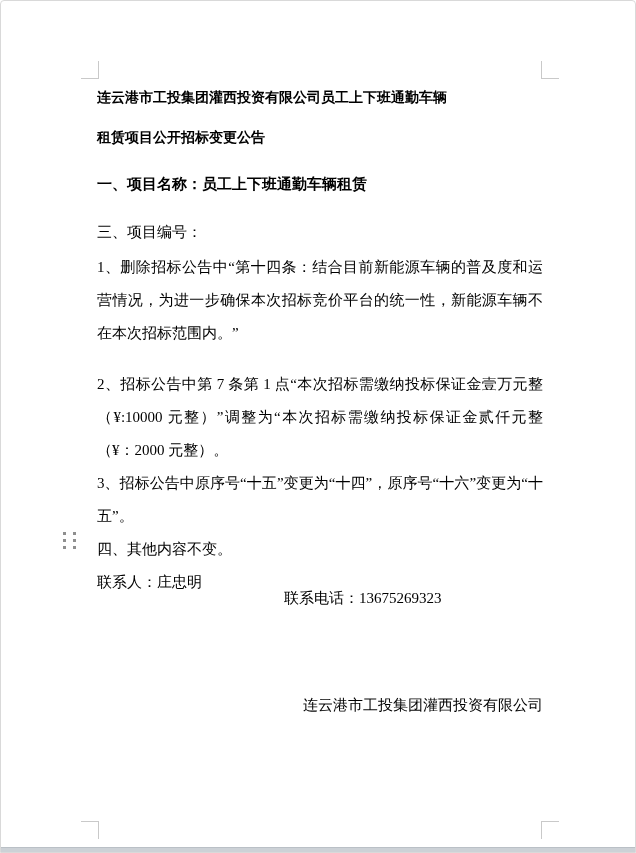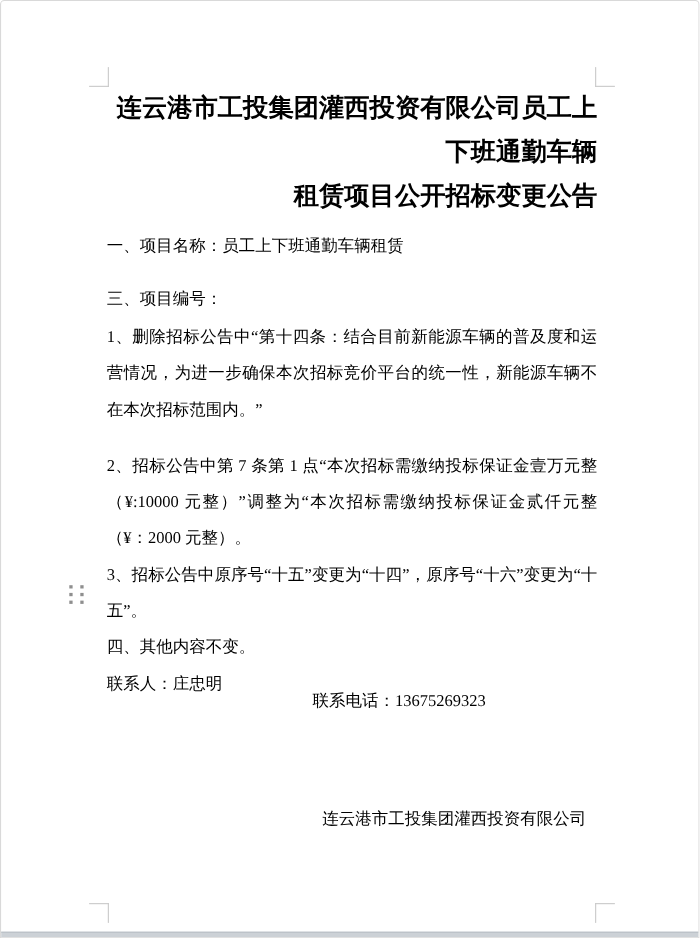--- a/index.html
+++ b/index.html
@@ -61,49 +61,49 @@
   .text-area {
     position: absolute;
     left: 96px;
     top: 77px;
     width: 446px;
     font-size: 15px;
     line-height: 33px;
   }
   .doc-title {
     margin: 0;
-    text-align: right;
+    text-align: left;
     font-weight: bold;
-    font-size: 23px;
+    font-size: 14px;
     line-height: 40px;
   }
   .sec {
     margin: 15px 0 0 0;
   }
-  .sec.first { margin-top: 10px; }
+  .sec.first { margin-top: 10px; font-weight: bold; }
   .para {
     margin: 0;
     text-align: justify;
   }
   .para.p1 { margin-top: 2px; }
   .para.p2 { margin-top: 18px; }
   .contacts-row {
     position: relative;
     margin: 0;
     height: 33px;
   }
   .contact-phone {
     position: absolute;
     left: 187px;
     top: 16px;
   }
   .signature {
     margin: 90px 0 0 auto;
     width: 250px;
-    text-align: left;
+    text-align: right;
   }
   .signature div { line-height: 33px; }
 </style>
 </head>
 <body>
 
 <div class="page">
 
   <span class="boundary-mark tl"></span>
   <span class="boundary-mark tr"></span>

